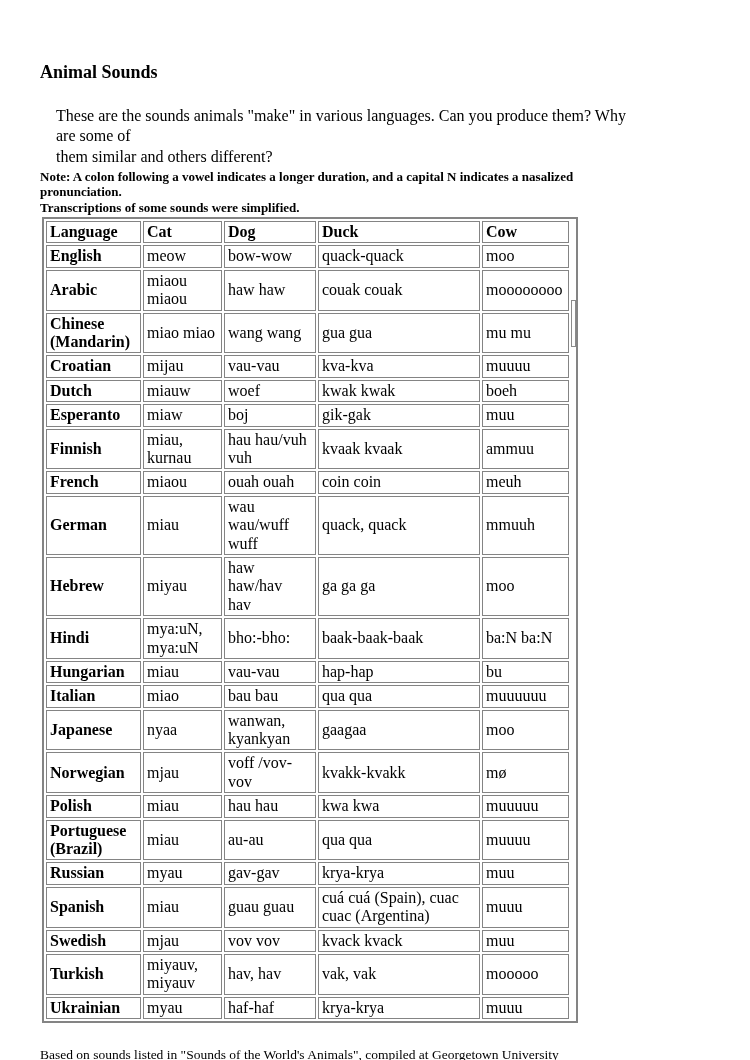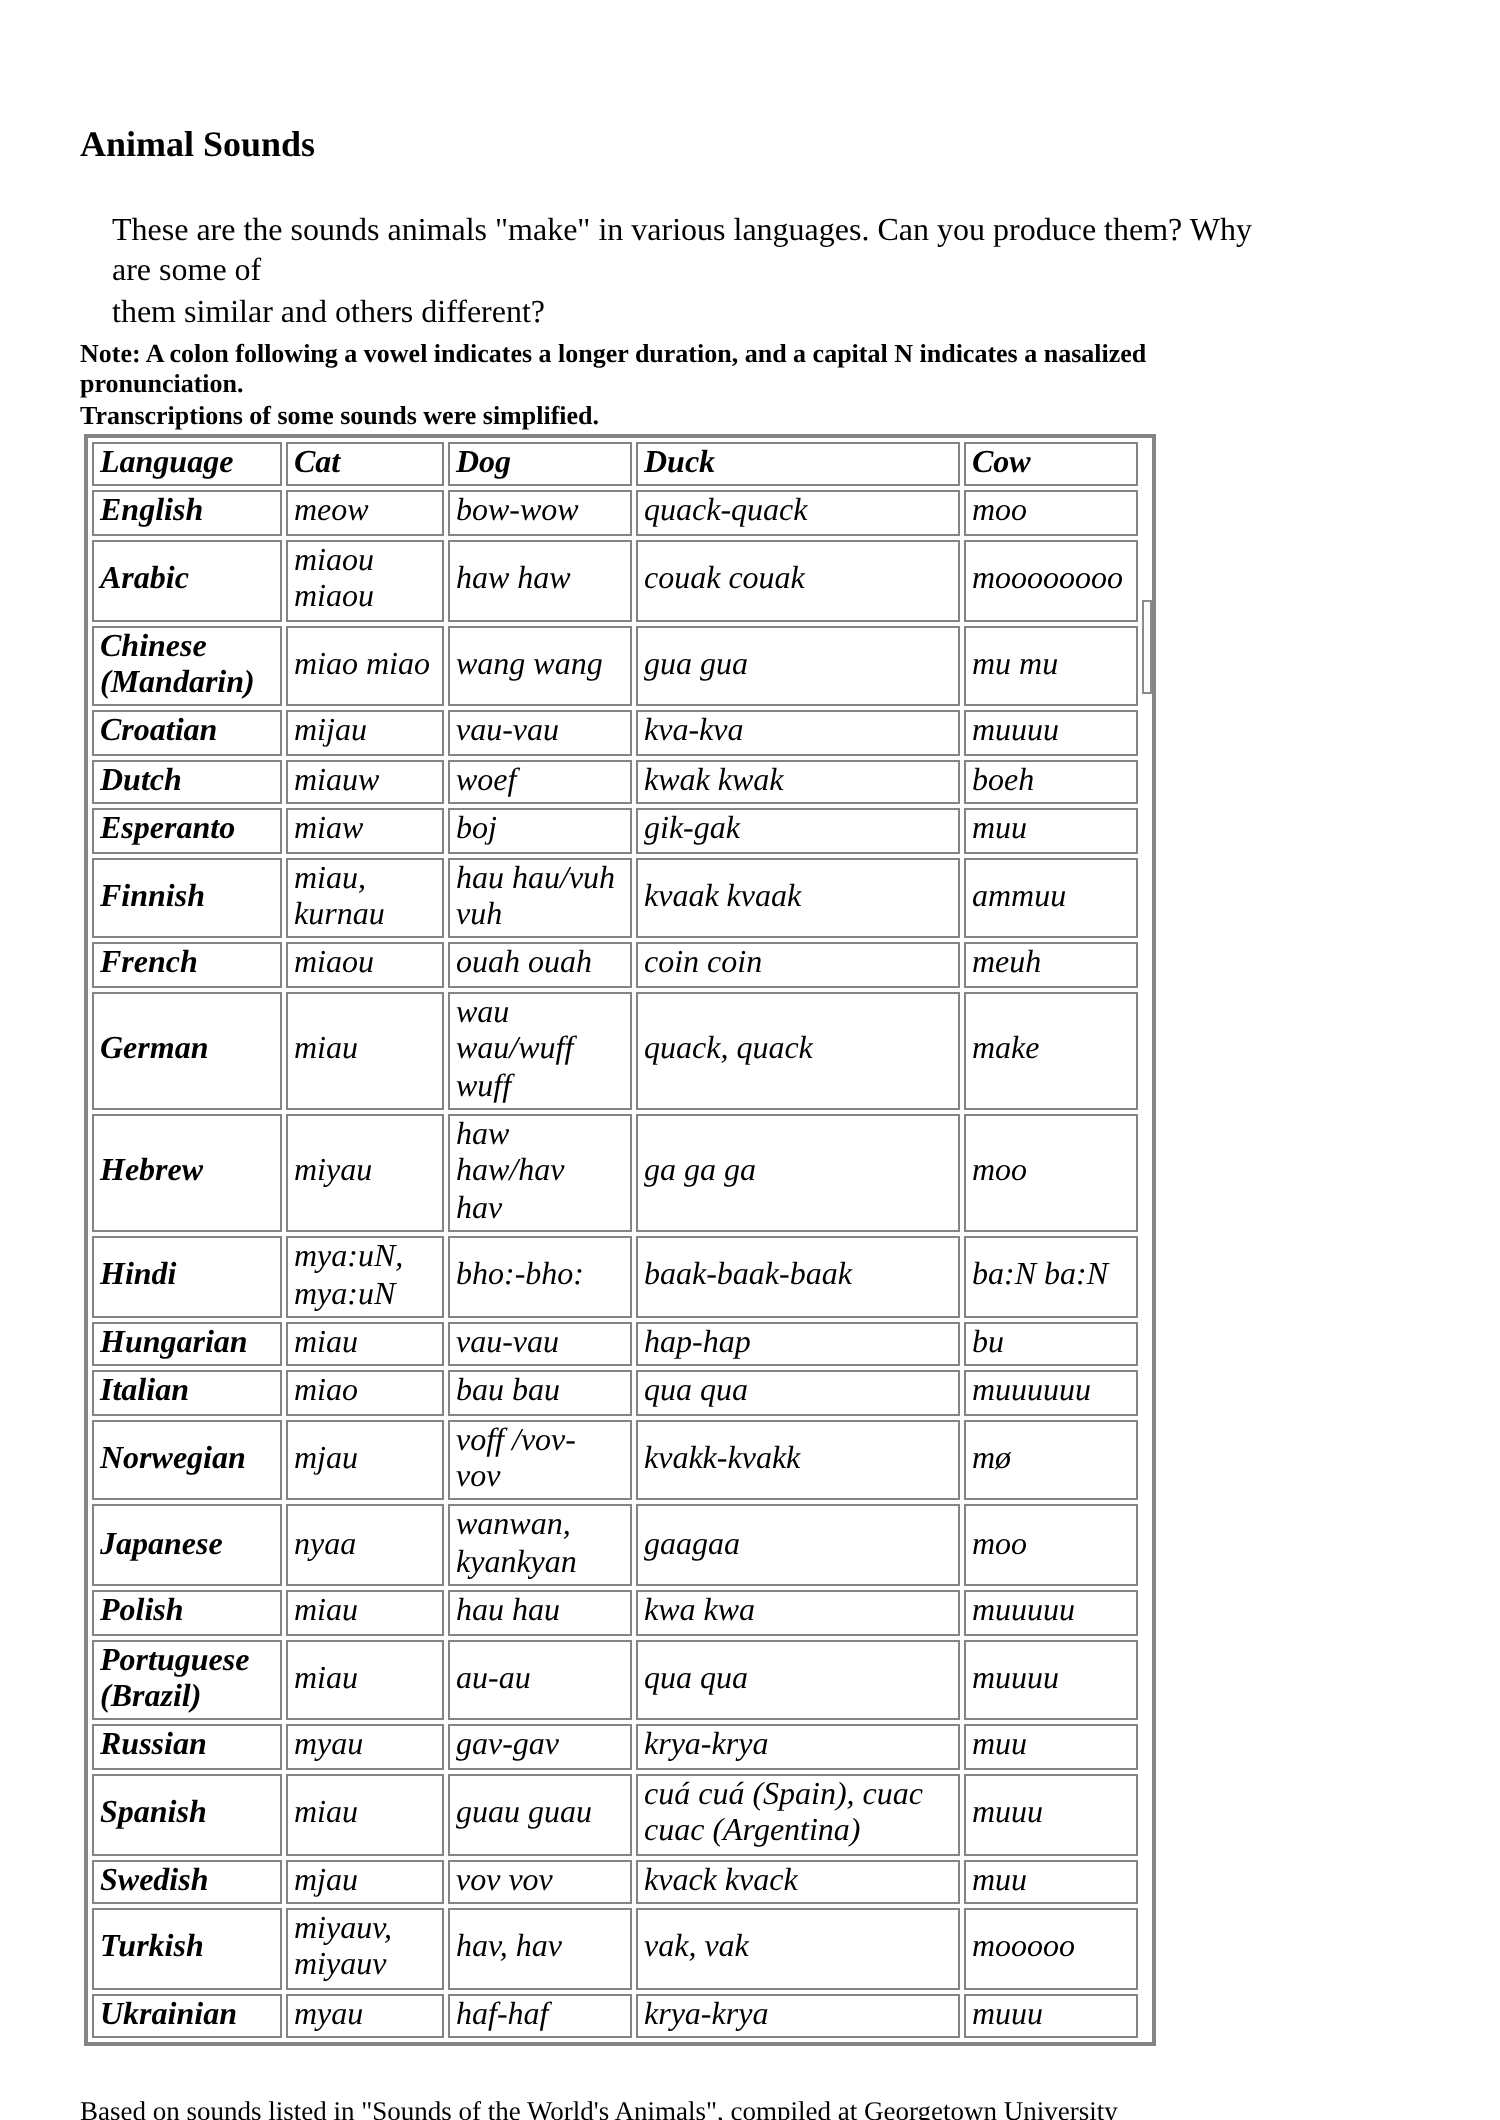--- a/index.html
+++ b/index.html
@@ -32,21 +32,20 @@
     white-space: pre-line;
     font-weight: bold;
   }
   .table-wrap {
     display: inline-block;
     position: relative;
     border: 2px solid var(--border-color, #848484);
     padding-right: 5px;
     background: #fff;
     margin-left: 2px;
-    font-style: italic;
   }
   table.animal-table {
     border-collapse: separate;
     border-spacing: 2px;
     table-layout: fixed;
   }
   .animal-table col:nth-child(1) { width: 95px; }
   .animal-table col:nth-child(2) { width: 79px; }
   .animal-table col:nth-child(3) { width: 92px; }
   .animal-table col:nth-child(4) { width: 162px; }
@@ -169,21 +168,21 @@
             <td>coin coin</td>
             <td>meuh</td>
           </tr>
           <tr>
             <td class="lang">German</td>
             <td>miau</td>
             <td>wau
 wau/wuff
 wuff</td>
             <td>quack, quack</td>
-            <td>make</td>
+            <td>mmuuh</td>
           </tr>
           <tr>
             <td class="lang">Hebrew</td>
             <td>miyau</td>
             <td>haw haw/hav
 hav</td>
             <td>ga ga ga</td>
             <td>moo</td>
           </tr>
           <tr>
@@ -202,36 +201,36 @@
             <td>bu</td>
           </tr>
           <tr>
             <td class="lang">Italian</td>
             <td>miao</td>
             <td>bau bau</td>
             <td>qua qua</td>
             <td>muuuuuu</td>
           </tr>
           <tr>
+            <td class="lang">Japanese</td>
+            <td>nyaa</td>
+            <td>wanwan,
+kyankyan</td>
+            <td>gaagaa</td>
+            <td>moo</td>
+          </tr>
+          <tr>
             <td class="lang">Norwegian</td>
             <td>mjau</td>
             <td>voff /vov-
 vov</td>
             <td>kvakk-kvakk</td>
             <td>mø</td>
           </tr>
           <tr>
-            <td class="lang">Japanese</td>
-            <td>nyaa</td>
-            <td>wanwan,
-kyankyan</td>
-            <td>gaagaa</td>
-            <td>moo</td>
-          </tr>
-          <tr>
             <td class="lang">Polish</td>
             <td>miau</td>
             <td>hau hau</td>
             <td>kwa kwa</td>
             <td>muuuuu</td>
           </tr>
           <tr>
             <td class="lang">Portuguese
 (Brazil)</td>
             <td>miau</td>

